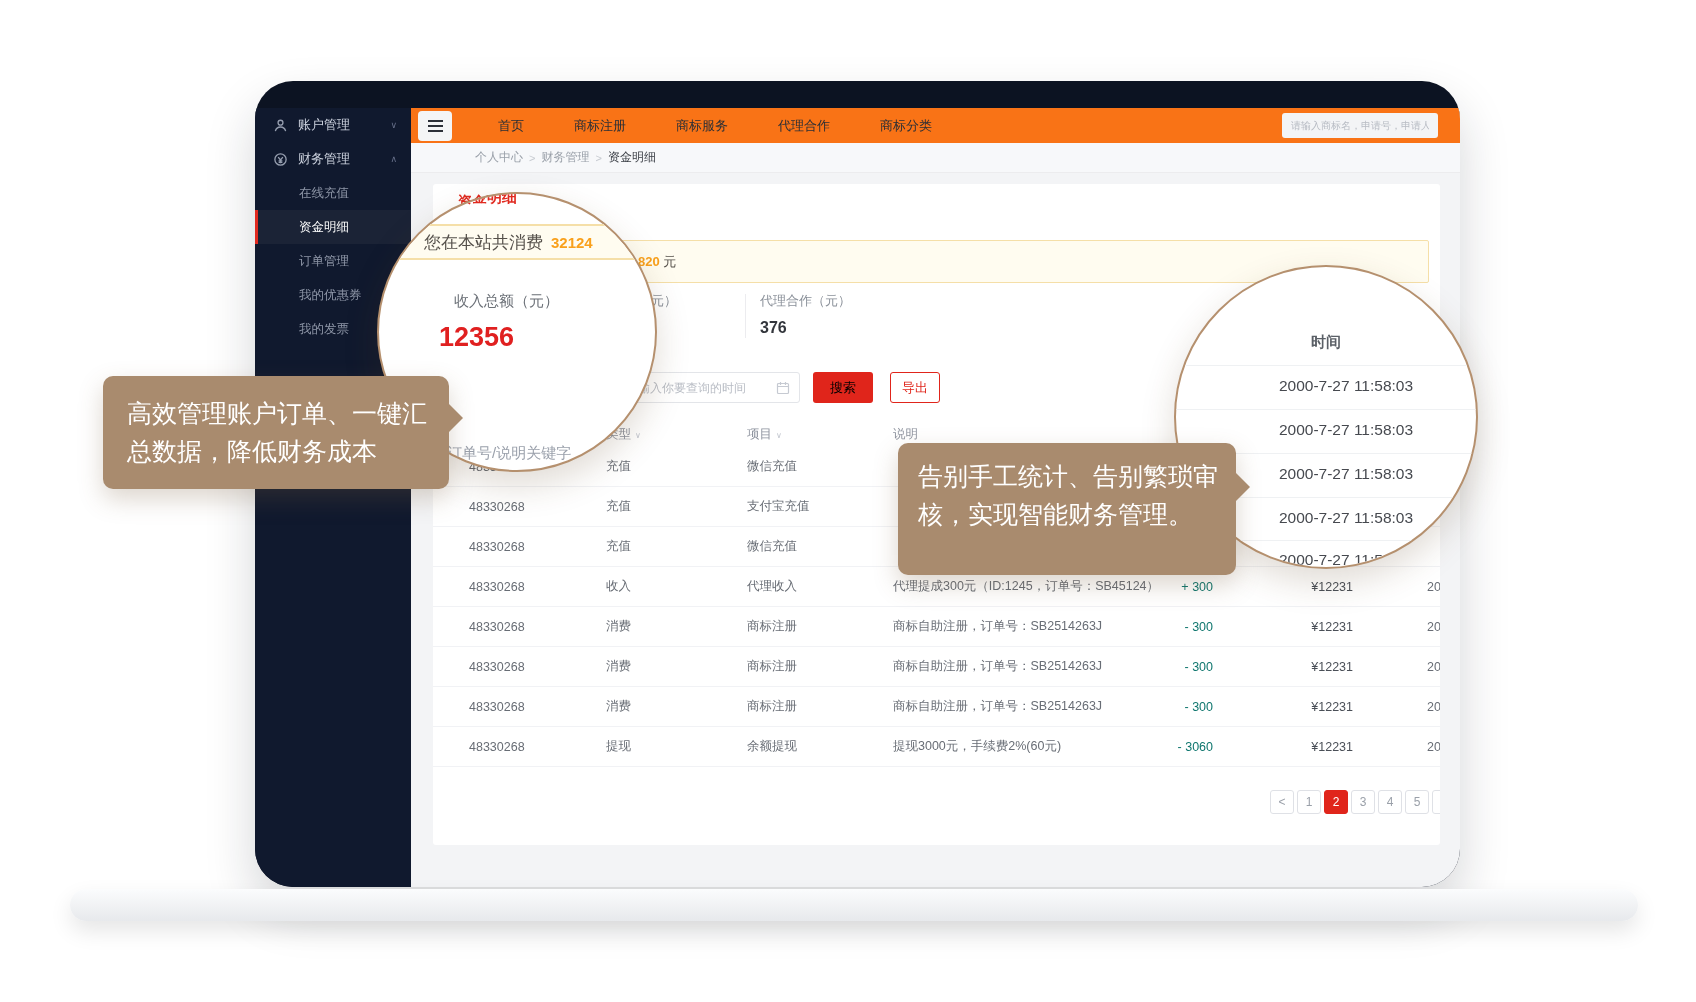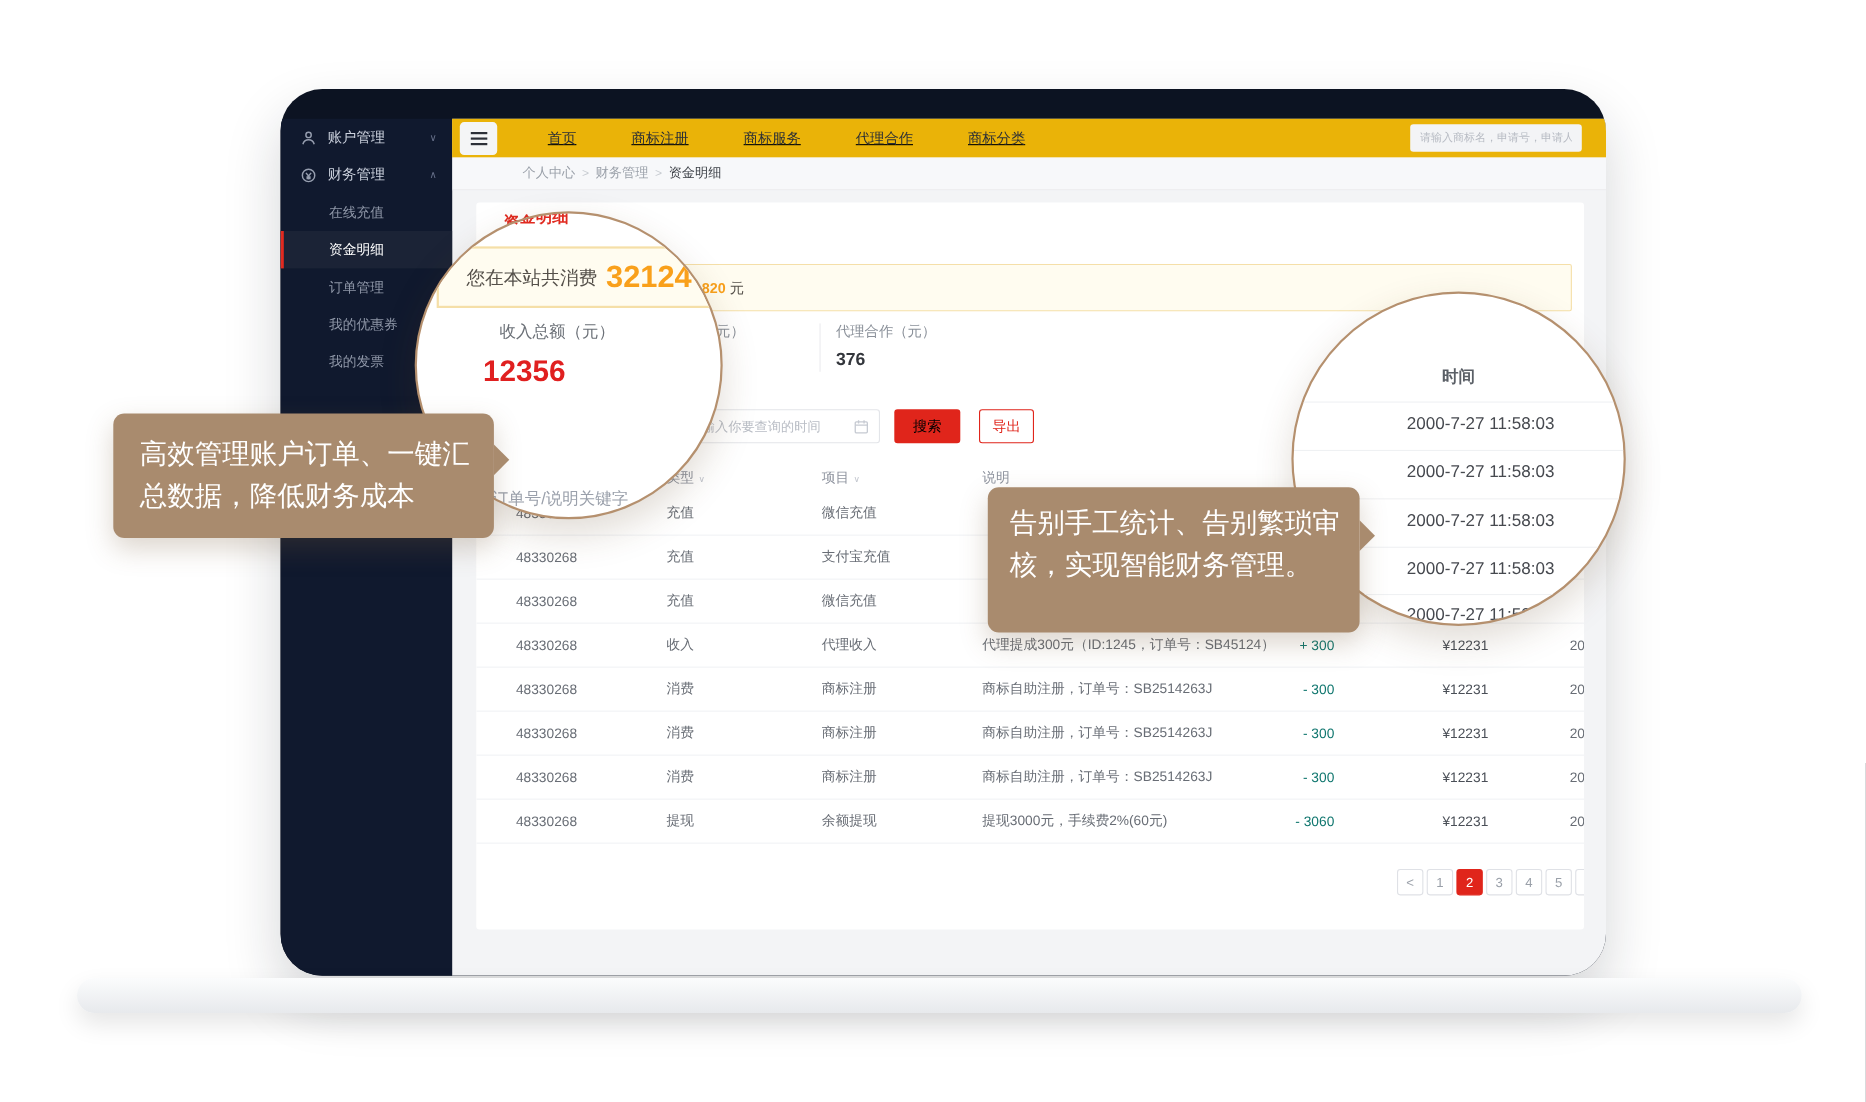--- a/index.html
+++ b/index.html
@@ -30,21 +30,21 @@
   .side-item .s-icon { width:15px; height:15px; margin-right:10px; flex:none; opacity:.85; }
   .side-item .chev { margin-left:auto; font-size:9px; color:#67708a; }
   .side-sub { height:34px; display:flex; align-items:center; padding-left:44px;
     color:#8f97a8; font-size:12.5px; cursor:pointer; position:relative; }
   .side-sub.active { background:#1b2336; color:#fff; }
   .side-sub.active::before { content:""; position:absolute; left:0; top:0; bottom:0; width:3px; background:#e12a20; }
   .side-gap { height:97px; }
 
   
   .main { flex:1; background:#f3f4f6; display:flex; flex-direction:column; min-width:0; }
-  .topbar { height:35px; background:#eab308; position:relative; display:flex; align-items:center; flex:none;text-decoration:underline; }
+  .topbar { height:35px; background:#f97316; position:relative; display:flex; align-items:center; flex:none; }
   .burger { position:absolute; left:7px; top:3px; width:34px; height:30px; background:#f4f5f6;
     border-radius:4px; display:flex; flex-direction:column; justify-content:center; gap:3px;
     align-items:center; cursor:pointer; }
   .burger i { display:block; width:15px; height:2px; background:#2c3038; }
   .navs { display:flex; margin-left:62px; }
   .nav-item { padding:0 25px; font-size:13px; color:#2b2f36; line-height:35px; cursor:pointer; }
   .top-search { position:absolute; right:22px; top:5px; width:156px; height:25px; }
   .top-search input { width:100%; height:100%; background:#f3f4f6; border:0; border-radius:3px;
     font-size:10px; color:#555; padding:0 9px; outline:none; }
   .top-search input::placeholder { color:#b7bbc3; }
@@ -103,24 +103,24 @@
     font-size:12px; color:#9aa0a9; display:flex; align-items:center; justify-content:center; cursor:pointer; flex:none; }
   .pg.active { background:#e0251b; border-color:#e0251b; color:#fff; }
 
   
   .circle { position:absolute; border-radius:50%; background:#fff; border:2px solid #b5906e;
     overflow:hidden; box-shadow:0 14px 34px rgba(90,60,30,.18); }
   .circle-left { left:377px; top:192px; width:280px; height:280px; }
   .circle-right { left:1174px; top:265px; width:304px; height:304px; }
 
   .zl-title { position:absolute; left:78px; top:-6px; font-size:15px; color:#e02a20; font-weight:700; }
-  .zl-banner { position:absolute; left:18px; top:30px; width:270px; height:56px;
+  .zl-banner { position:absolute; left:18px; top:30px; width:270px; height:36px;
     background:#fffcf0; border:2px solid #f5dfa8; display:flex; align-items:center; padding-left:25px;
     font-size:17px; color:#55504a; }
-  .zl-banner .amt { color:#f9a01b; font-size:28px; font-weight:700; margin-left:8px; }
+  .zl-banner .amt { color:#f9a01b; font-size:15px; font-weight:700; margin-left:8px; }
   .zl-statlabel { position:absolute; left:75px; top:98px; font-size:15px; color:#6b7077; }
   .zl-statvalue { position:absolute; left:60px; top:128px; font-size:27px; font-weight:700; color:#e02020; }
   .zl-header { position:absolute; left:68px; top:250px; font-size:15px; color:#9aa0ab; white-space:nowrap; }
 
   .zr-header { position:absolute; left:0; top:66px; width:100%; text-align:center;
     font-size:15px; color:#5a5f66; font-weight:700; }
   .zr-line { position:absolute; left:0; width:100%; height:1px; background:#eff1f3; }
   .zr-time { position:absolute; left:20px; width:100%; text-align:center; font-size:15.5px; color:#46494f; white-space:nowrap; }
 
   

